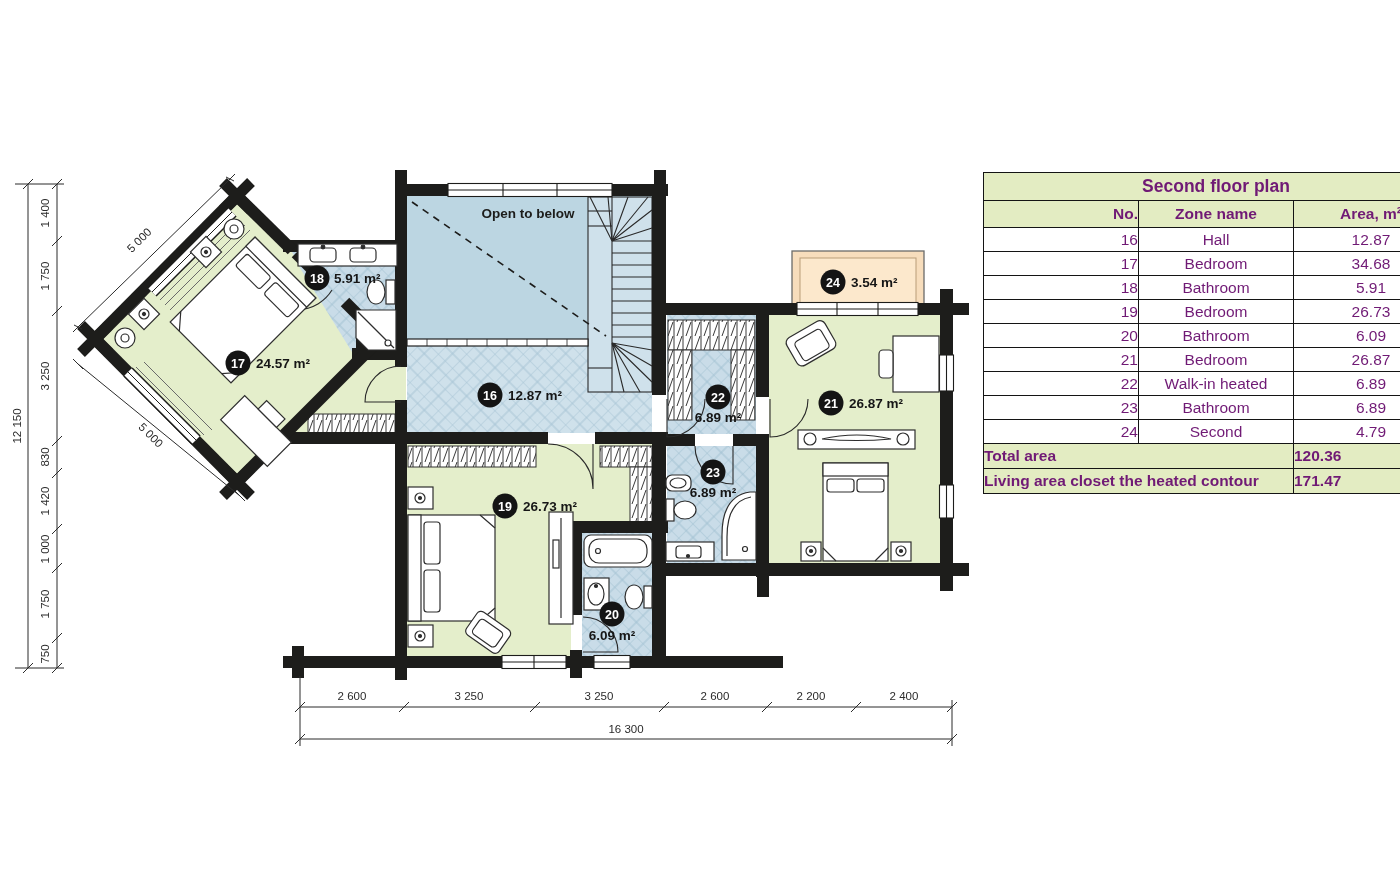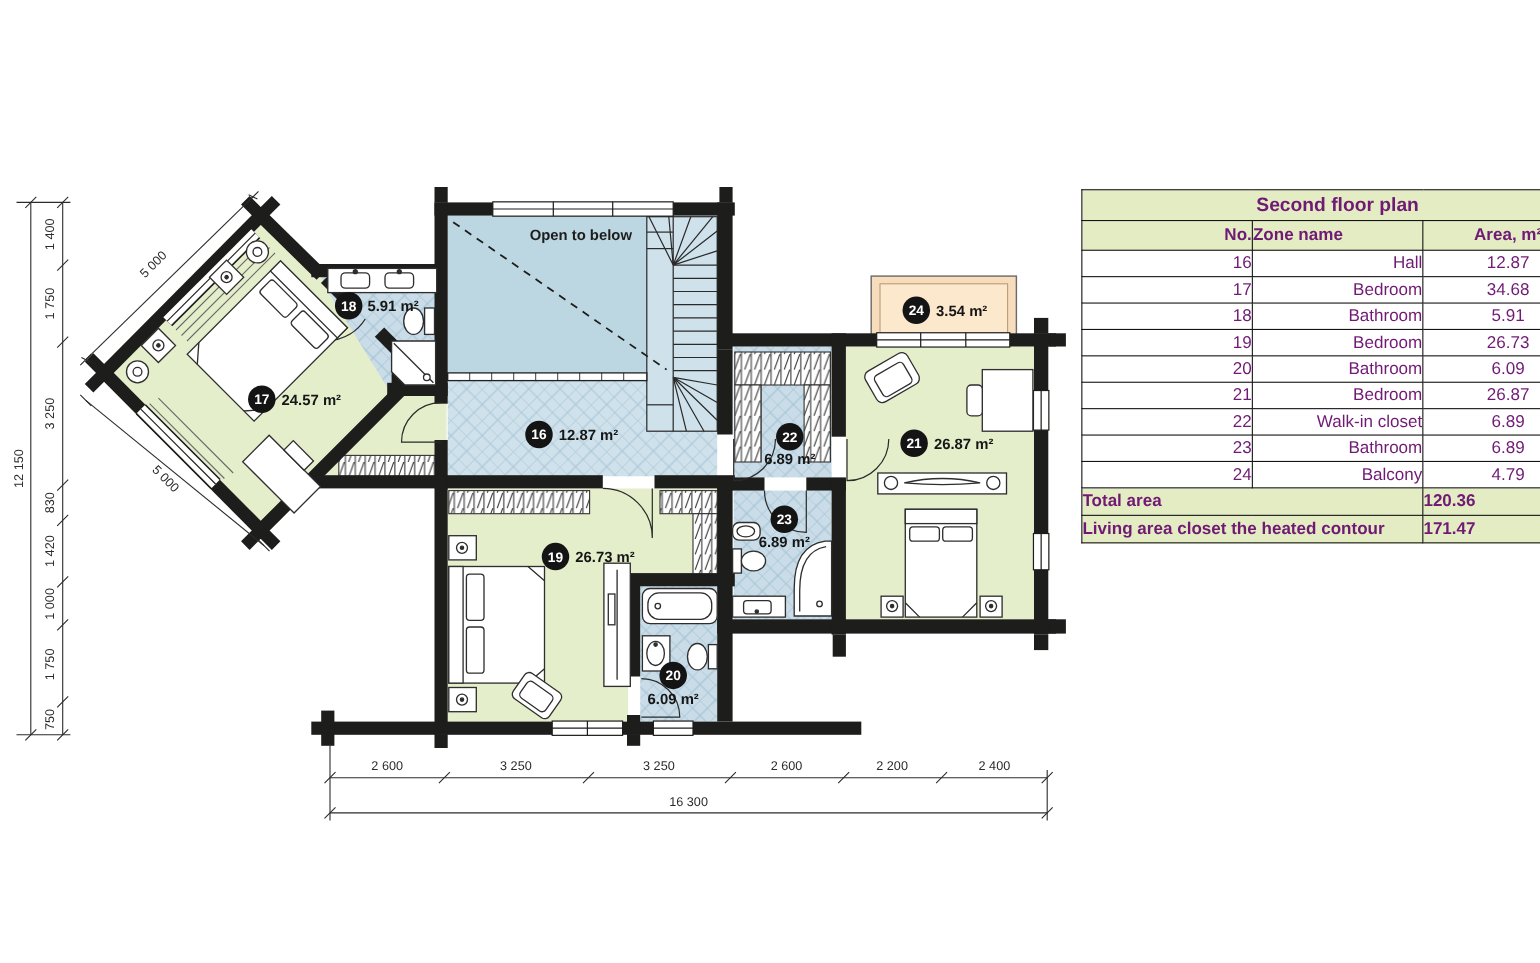--- a/index.html
+++ b/index.html
@@ -10,24 +10,24 @@
   .roomlbl{font-weight:bold;font-size:13.5px;fill:#161616;}
   .circno{font-weight:bold;font-size:12.5px;fill:#ffffff;}
   .dimtxt{font-size:11.5px;fill:#2b2b2b;}
   .opentxt{font-weight:bold;font-size:13.5px;fill:#1d1d1b;}
 
   .area-table{position:absolute;left:983px;top:172px;width:466px;border-collapse:collapse;
               color:#701a75;table-layout:fixed;}
   .area-table td,.area-table th{border:1.6px solid #141414;padding:0;vertical-align:middle;}
   .grn{background:#e3ecc2;}
   .t-title{font-size:17.5px;font-weight:bold;text-align:center;height:27px;}
-  .t-head{font-size:15.5px;font-weight:bold;text-align:left;height:26px;}
+  .t-head{font-size:15.5px;font-weight:bold;text-align:center;height:26px;}
   .t-cell{font-size:15.5px;height:23px;background:#fff;}
   .c-no{width:66px;text-align:right;}
-  .c-zone{text-align:right;padding-left:8px;margin-top:13px;}
+  .c-zone{text-align:center;padding-left:8px;margin-top:13px;}
   .c-area{width:90px;text-align:center;}
   .t-foot{font-size:15.5px;font-weight:bold;height:24px;}
 </style>
 </head>
 <body>
 
 <div id="stage">
 
 <svg id="plan-svg" width="980" height="875" viewBox="0 0 980 875">
   <defs>
@@ -469,31 +469,31 @@
       <td class="t-cell c-zone">Bathroom</td>
       <td class="t-cell c-area">6.09</td>
     </tr>
     <tr>
       <td class="t-cell c-no">21</td>
       <td class="t-cell c-zone">Bedroom</td>
       <td class="t-cell c-area">26.87</td>
     </tr>
     <tr>
       <td class="t-cell c-no">22</td>
-      <td class="t-cell c-zone">Walk-in closet</td>
+      <td class="t-cell c-zone">Walk-in heated</td>
       <td class="t-cell c-area">6.89</td>
     </tr>
     <tr>
       <td class="t-cell c-no">23</td>
       <td class="t-cell c-zone">Bathroom</td>
       <td class="t-cell c-area">6.89</td>
     </tr>
     <tr>
       <td class="t-cell c-no">24</td>
-      <td class="t-cell c-zone">Balcony</td>
+      <td class="t-cell c-zone">Second</td>
       <td class="t-cell c-area">4.79</td>
     </tr>
     <tr>
       <td class="grn t-foot lbl" colspan="2">Total area</td>
       <td class="grn t-foot val">120.36</td>
     </tr>
     <tr>
       <td class="grn t-foot lbl" colspan="2">Living area closet the heated contour</td>
       <td class="grn t-foot val">171.47</td>
     </tr>

